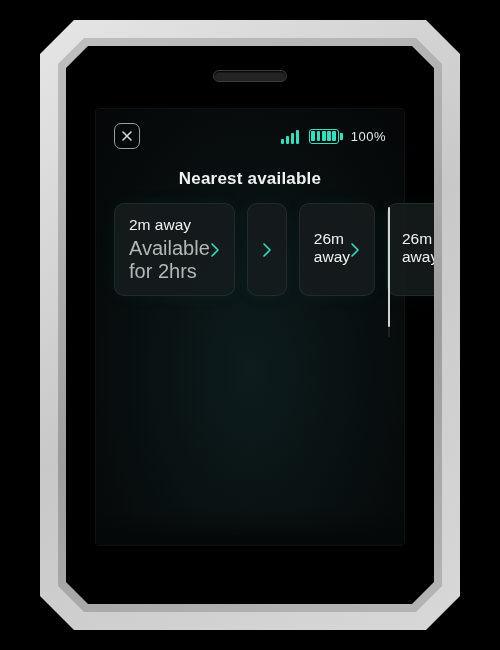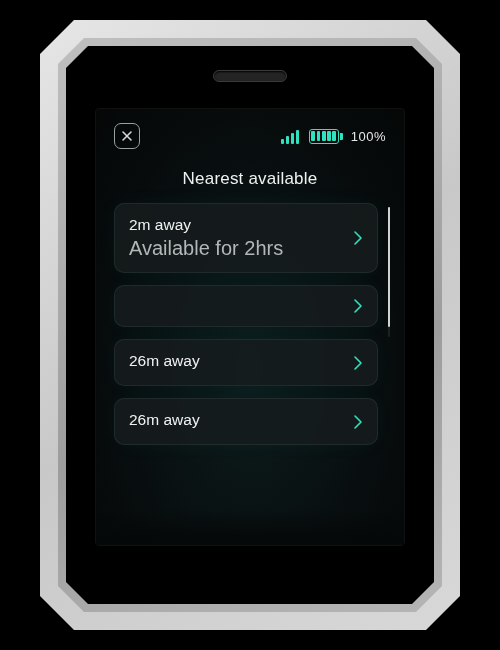--- a/index.html
+++ b/index.html
@@ -141,33 +141,33 @@
   }
   .battery-pct {
     font-size: 13px;
     color: #e6e8e7;
     letter-spacing: 0.5px;
   }
   
   .page-title {
     text-align: center;
     font-size: 17px;
-    font-weight: 400;
+    font-weight: 700;
     color: #eef1f0;
     margin: 20px 0 14px 0;
     letter-spacing: 0.2px;
   }
   
   .list-wrap {
     position: relative;
     flex: 1;
   }
   .list {
     display: flex;
-    flex-direction: column;
+    flex-direction: row;
     gap: 12px;
     padding-right: 8px;
   }
   .item {
     background: rgba(22,28,29,0.85);
     border: 1px solid rgba(60,75,75,0.35);
     border-radius: 10px;
     padding: 12px 14px;
     display: flex;
     align-items: center;

